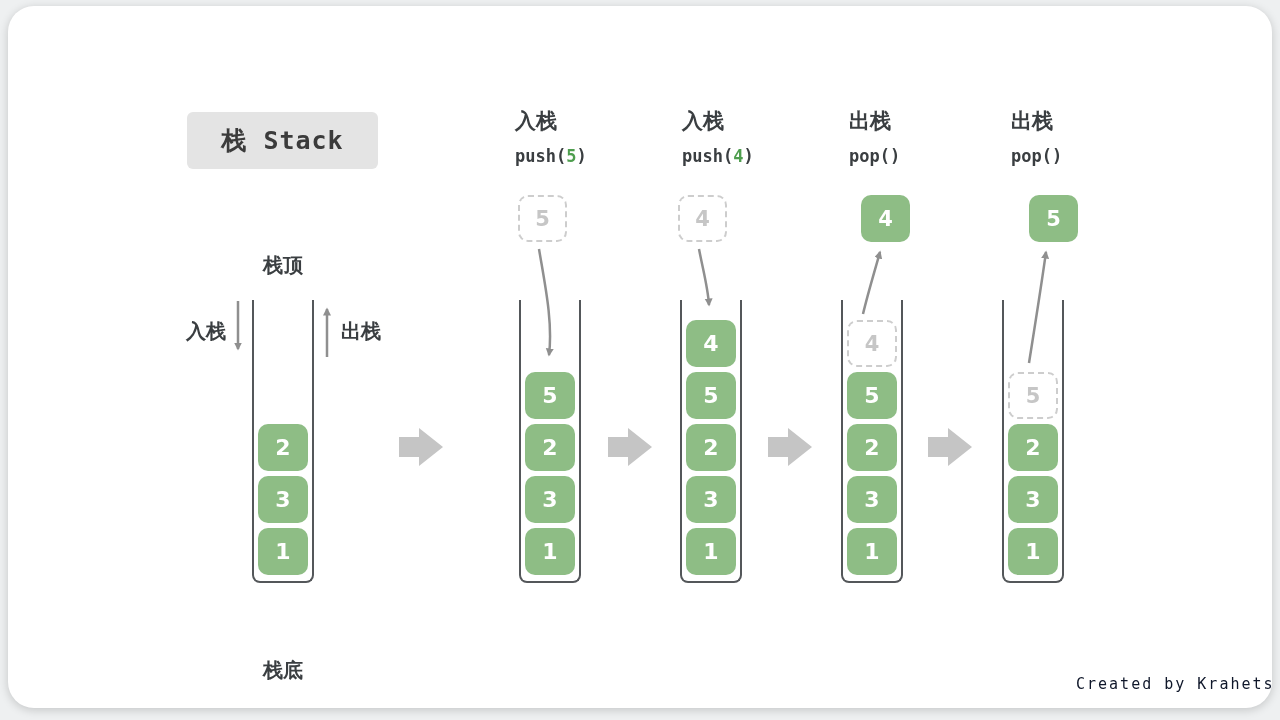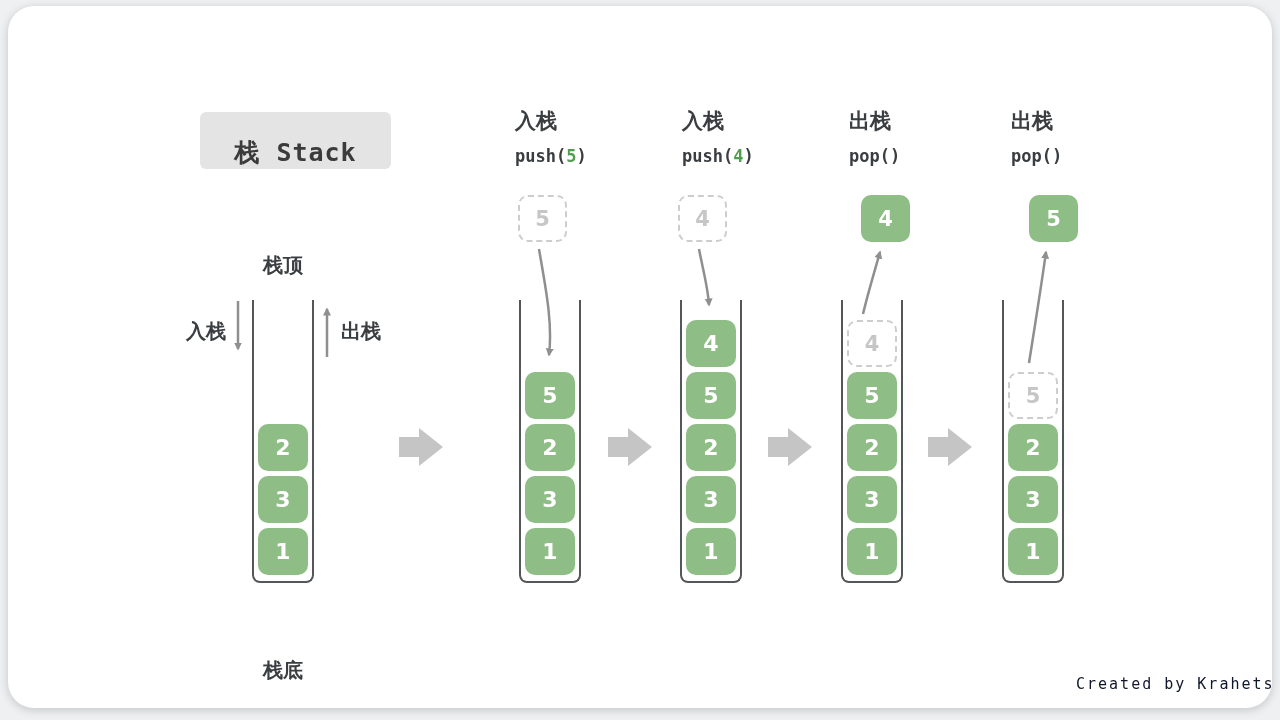--- a/index.html
+++ b/index.html
@@ -9,23 +9,23 @@
     font-family:"DejaVu Sans",sans-serif;
     overflow:hidden;
   }
   .page{position:relative;width:1280px;height:720px;}
   .card{
     position:absolute;left:8px;top:6px;width:1264px;height:702px;
     background:#ffffff;border-radius:26px;
     box-shadow:0 2px 10px rgba(0,0,0,0.18);
   }
   .title-badge{
-    position:absolute;left:200px;top:112px;width:191px;height:57px;
+    position:absolute;left:187px;top:112px;width:191px;height:57px;
     background:#e4e4e4;border-radius:6px;
-    display:flex;align-items:flex-end;justify-content:center;
+    display:flex;align-items:center;justify-content:center;
     font-family:"DejaVu Sans Mono","DejaVu Sans",monospace;
     font-size:25px;font-weight:bold;color:#3b3b3b;letter-spacing:1px;
   }
   .lbl{
     position:absolute;font-size:20px;font-weight:bold;color:#3a3e41;
     white-space:nowrap;
   }
   .lbl.center{width:62px;text-align:center;}
   .col-head{position:absolute;top:108px;width:170px;}
   .col-head .op{font-size:21px;font-weight:bold;color:#3a3e41;line-height:26px;}

